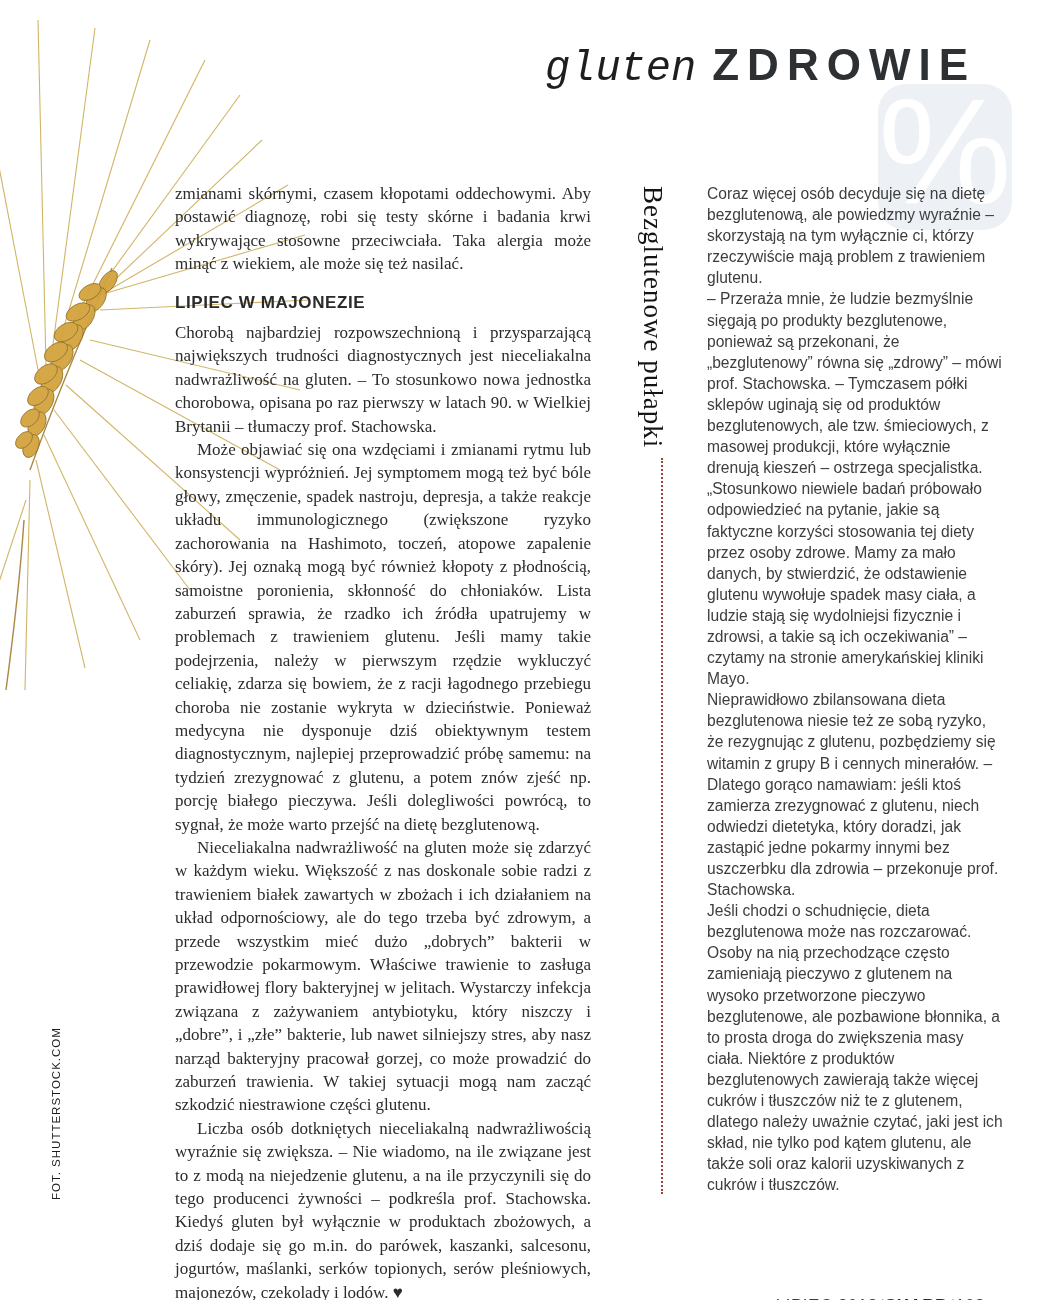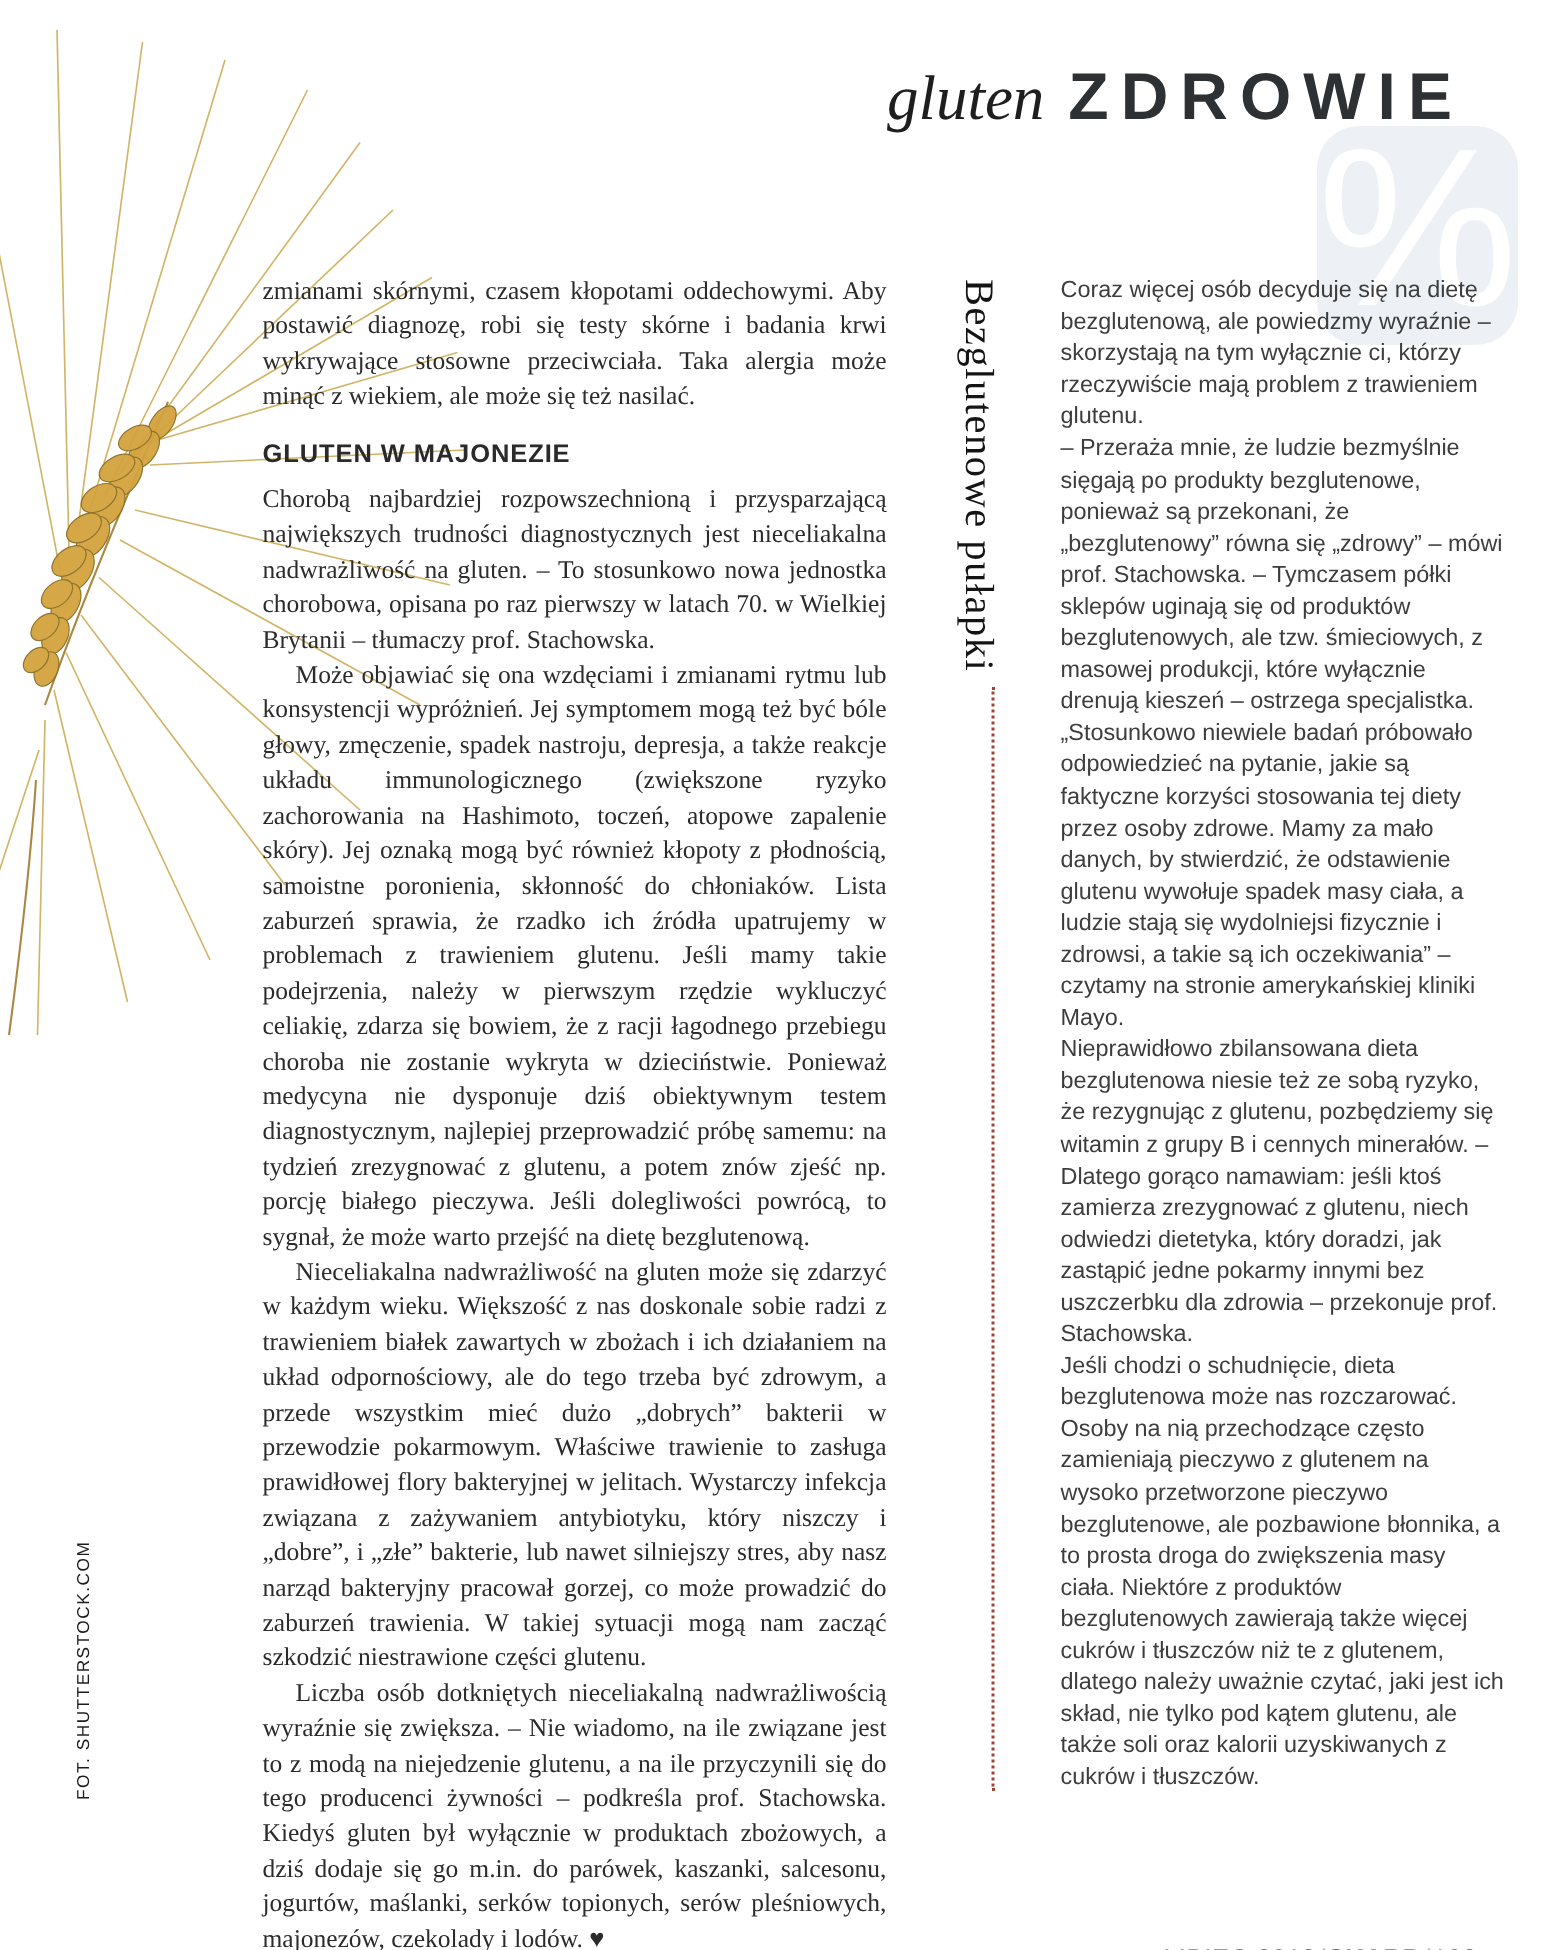--- a/index.html
+++ b/index.html
@@ -20,21 +20,21 @@
     white-space:nowrap;
     font-family:"Liberation Sans", sans-serif;
     font-size:11.5px;letter-spacing:1px;color:#1c1c1c;
   }
   
   .header{
     position:absolute;top:40px;right:62px;
     display:flex;align-items:baseline;gap:16px;
   }
   .header .kicker{
-    font-family:Liberation Serif, serif;
+    font-family:Liberation Mono, monospace;
     font-style:italic;font-size:42px;color:#1e1e1e;
   }
   .header .section{
     font-family:"Liberation Sans", sans-serif;
     font-weight:700;font-size:44px;letter-spacing:8px;color:#2d3134;
   }
   
   .watermark{
     position:absolute;top:84px;right:26px;
     width:134px;height:146px;border-radius:28px;
@@ -141,22 +141,22 @@
     <span class="kicker">gluten</span>
     <span class="section">ZDROWIE</span>
   </div>
 
   <div class="watermark">
     <span class="pct">%</span>
   </div>
 
   <div class="left-col">
     <p>zmianami skórnymi, czasem kłopotami oddechowymi. Aby postawić diagnozę, robi się testy skórne i badania krwi wykrywające stosowne przeciwciała. Taka alergia może minąć z wiekiem, ale może się też nasilać.</p>
-    <h2>GLUTEN W MAJONEZIE</h2>
-    <p>Chorobą najbardziej rozpowszechnioną i przysparzającą największych trudności diagnostycznych jest nieceliakalna nadwrażliwość na gluten. – To stosunkowo nowa jednostka chorobowa, opisana po raz pierwszy w latach 70. w Wielkiej Brytanii – tłumaczy prof. Stachowska.</p>
+    <h2>LIPIEC W MAJONEZIE</h2>
+    <p>Chorobą najbardziej rozpowszechnioną i przysparzającą największych trudności diagnostycznych jest nieceliakalna nadwrażliwość na gluten. – To stosunkowo nowa jednostka chorobowa, opisana po raz pierwszy w latach 90. w Wielkiej Brytanii – tłumaczy prof. Stachowska.</p>
     <p class="indent">Może objawiać się ona wzdęciami i zmianami rytmu lub konsystencji wypróżnień. Jej symptomem mogą też być bóle głowy, zmęczenie, spadek nastroju, depresja, a także reakcje układu immunologicznego (zwiększone ryzyko zachorowania na Hashimoto, toczeń, atopowe zapalenie skóry). Jej oznaką mogą być również kłopoty z płodnością, samoistne poronienia, skłonność do chłoniaków. Lista zaburzeń sprawia, że rzadko ich źródła upatrujemy w problemach z trawieniem glutenu. Jeśli mamy takie podejrzenia, należy w pierwszym rzędzie wykluczyć celiakię, zdarza się bowiem, że z racji łagodnego przebiegu choroba nie zostanie wykryta w dzieciństwie. Ponieważ medycyna nie dysponuje dziś obiektywnym testem diagnostycznym, najlepiej przeprowadzić próbę samemu: na tydzień zrezygnować z glutenu, a potem znów zjeść np. porcję białego pieczywa. Jeśli dolegliwości powrócą, to sygnał, że może warto przejść na dietę bezglutenową.</p>
     <p class="indent">Nieceliakalna nadwrażliwość na gluten może się zdarzyć w każdym wieku. Większość z nas doskonale sobie radzi z trawieniem białek zawartych w zbożach i ich działaniem na układ odpornościowy, ale do tego trzeba być zdrowym, a przede wszystkim mieć dużo „dobrych” bakterii w przewodzie pokarmowym. Właściwe trawienie to zasługa prawidłowej flory bakteryjnej w jelitach. Wystarczy infekcja związana z zażywaniem antybiotyku, który niszczy i „dobre”, i „złe” bakterie, lub nawet silniejszy stres, aby nasz narząd bakteryjny pracował gorzej, co może prowadzić do zaburzeń trawienia. W takiej sytuacji mogą nam zacząć szkodzić niestrawione części glutenu.</p>
     <p class="indent">Liczba osób dotkniętych nieceliakalną nadwrażliwością wyraźnie się zwiększa. – Nie wiadomo, na ile związane jest to z modą na niejedzenie glutenu, a na ile przyczynili się do tego producenci żywności – podkreśla prof. Stachowska. Kiedyś gluten był wyłącznie w produktach zbożowych, a dziś dodaje się go m.in. do parówek, kaszanki, salcesonu, jogurtów, maślanki, serków topionych, serów pleśniowych, majonezów, czekolady i lodów. ♥</p>
   </div>
 
   <div class="sidebar-label">Bezglutenowe pułapki</div>
   <div class="dotted-rule"></div>
 
   <div class="right-col">
     <p>Coraz więcej osób decyduje się na dietę bezglutenową, ale powiedzmy wyraźnie – skorzystają na tym wyłącznie ci, którzy rzeczywiście mają problem z trawieniem glutenu.</p>

